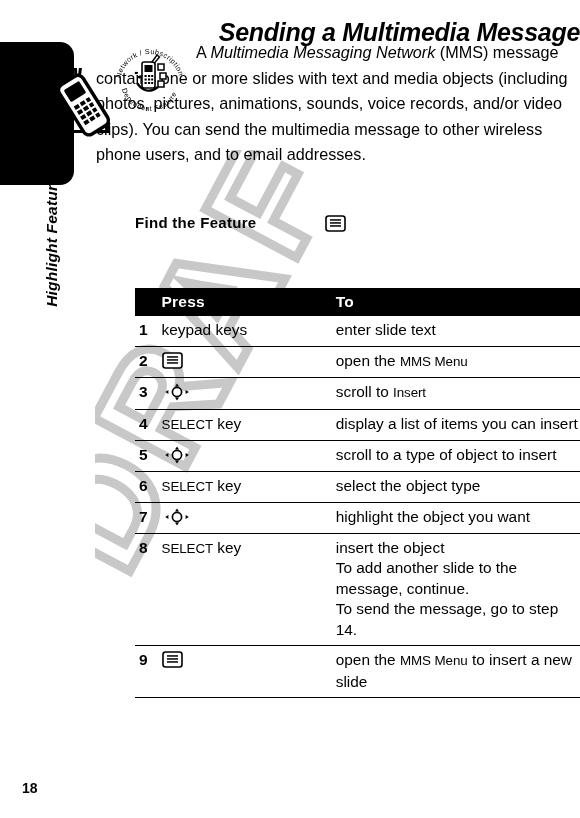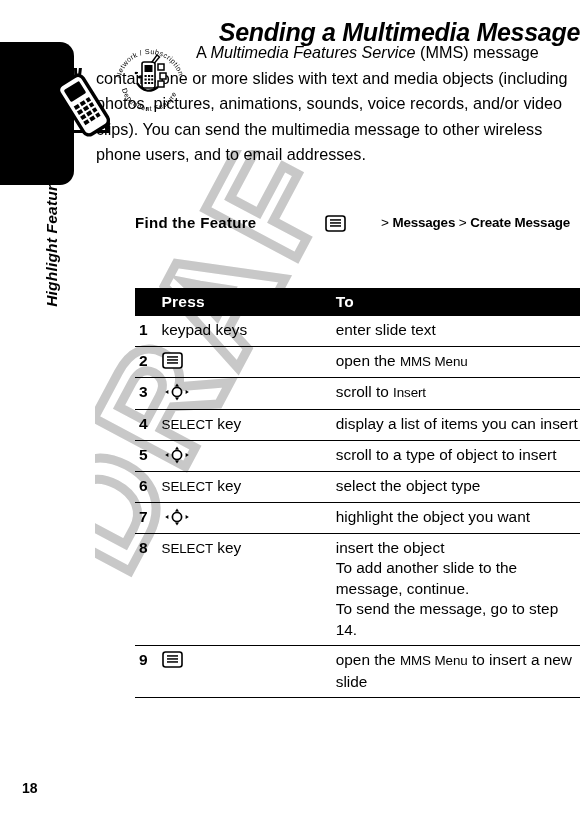--- a/index.html
+++ b/index.html
@@ -311,35 +311,34 @@
   </g>
 </svg>
 
 <div id="sidebar-label">Highlight Features</div>
 
 <div id="page-number">18</div>
 
 <h1 id="page-title">Sending a Multimedia Message</h1>
 
 <div id="intro-block">
-  <p id="intro-para"><span>A </span><span class="em">Multimedia Features Service</span><span> (MMS) message contains one or more slides with text and media objects (including photos, pictures, animations, sounds, voice records, and/or video clips). You can send the multimedia message to other wireless phone users, and to email addresses.</span></p>
+  <p id="intro-para"><span>A </span><span class="em">Multimedia Messaging Network</span><span> (MMS) message contains one or more slides with text and media objects (including photos, pictures, animations, sounds, voice records, and/or video clips). You can send the multimedia message to other wireless phone users, and to email addresses.</span></p>
 </div>
 
 <div id="find-feature">
   <div id="find-feature-label">Find the Feature</div>
   <div id="find-feature-icon-cell">
     <svg class="menu-icon" viewBox="0 0 21 17">
       <rect x="1" y="1" width="19" height="15" rx="2.5" fill="#fff" stroke="#000" stroke-width="1.6"></rect>
       <rect x="5" y="4.2" width="11" height="1.5" fill="#000"></rect>
       <rect x="5" y="7.2" width="11" height="1.5" fill="#000"></rect>
       <rect x="5" y="10.2" width="11" height="1.5" fill="#000"></rect>
     </svg>
   </div>
   <div id="find-feature-path">
-    <div><span class="gt">&gt;</span> <span>Messages</span> <span class="gt">&gt;</span> <span>Create Message</span></div>
   </div>
 </div>
 
 <table id="steps-table">
   <thead>
     <tr>
       <th class="c-num"></th>
       <th class="c-press">Press</th>
       <th class="c-to">To</th>
     </tr>

